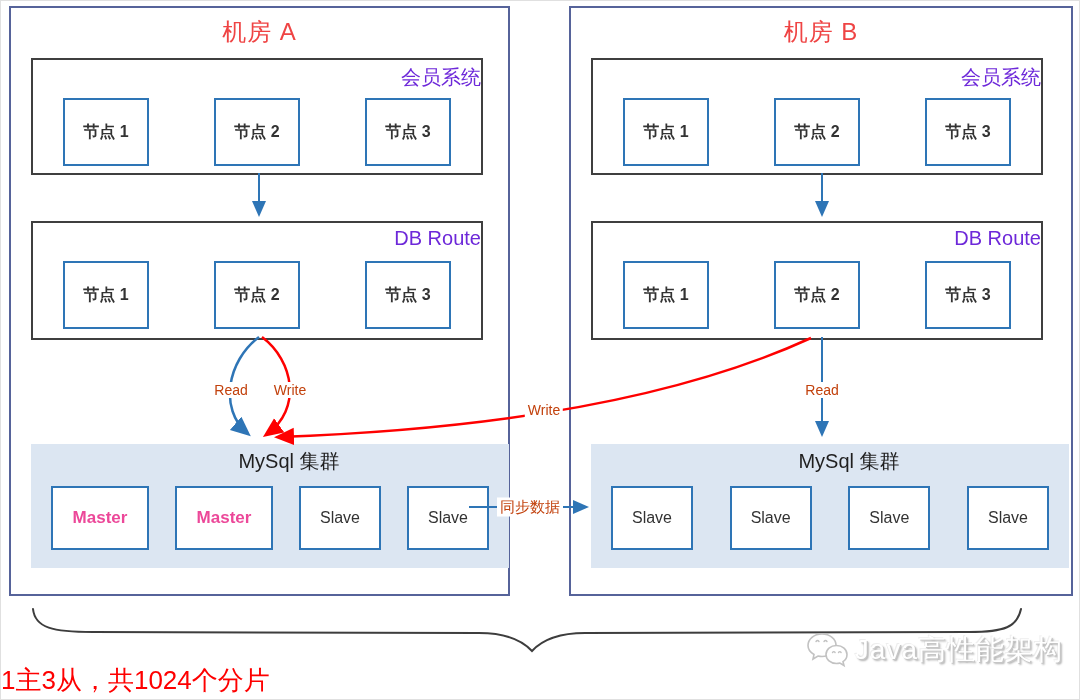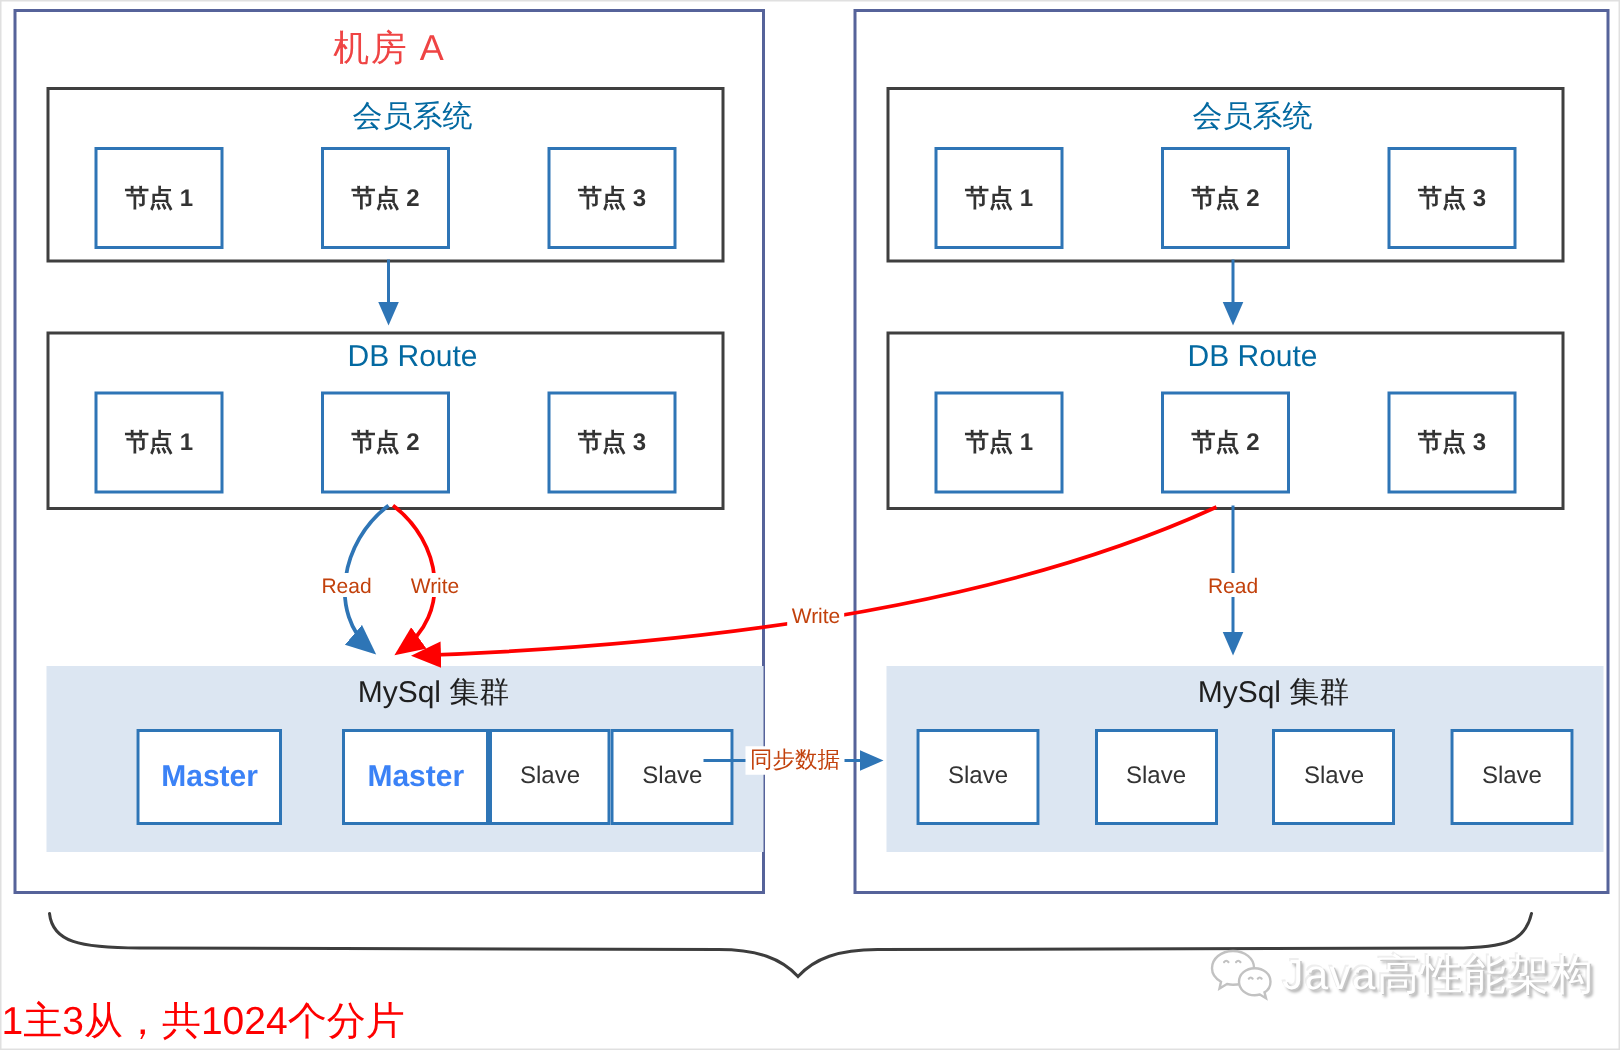--- a/index.html
+++ b/index.html
@@ -8,30 +8,30 @@
   
   .dc{position:absolute;top:5px;height:586px;border:2px solid #56639a;background:#fff;}
   #dcA{left:8px;width:497px;}
   #dcB{left:568px;width:500px;}
   .dc-title{text-align:center;margin-top:8px;font-size:24px;font-weight:500;color:#ef4444;letter-spacing:1px;}
 
   
   .sysbox{position:absolute;left:20px;width:448px;border:2px solid #3f3f3f;background:#fff;}
   .member{top:50px;height:113px;}
   .route{top:213px;height:115px;}
-  .sys-title{text-align:center;font-size:20px;color:#0369a1;margin-top:4px;margin-left:36px;}
+  .sys-title{text-align:right;font-size:20px;color:#6d28d9;margin-top:4px;margin-left:36px;}
   .nodes{position:absolute;left:0;right:0;top:38px;display:flex;justify-content:space-between;padding:0 30px;}
   .node{width:82px;height:64px;border:2px solid #2e75b6;background:#fff;display:flex;align-items:center;justify-content:center;font-size:16px;color:#333;font-weight:bold;}
 
   
   .cluster{position:absolute;left:20px;top:436px;width:440px;height:124px;background:#dce6f2;padding-left:38px;}
   .cluster-title{text-align:center;font-size:20px;color:#1f1f1f;margin-top:4px;}
   .cluster-nodes{position:absolute;top:42px;left:0;right:0;display:flex;justify-content:space-between;padding:0 20px;}
   .cnode{height:60px;background:#fff;border:2px solid #2e75b6;display:flex;align-items:center;justify-content:center;font-size:16px;color:#333;}
-  .cnode.master{width:94px;color:#3b82f6;font-weight:700;font-size:20px;margin-left:40px;}
+  .cnode.master{width:94px;color:#ec4899;font-weight:700;font-size:17px;}
   .cnode.slave{width:78px;}
 
   
   #connectors{position:absolute;left:0;top:0;width:1078px;height:698px;pointer-events:none;z-index:5;}
 
   
   .edge-label{position:absolute;z-index:6;background:#fff;padding:0 3px;font-size:14px;color:#c2410c;transform:translate(-50%,-50%);white-space:nowrap;}
   #lbl-read-a{left:230px;top:389px;}
   #lbl-write-a{left:289px;top:389px;}
   #lbl-read-b{left:821px;top:389px;}
@@ -75,20 +75,21 @@
       <div class="cluster-nodes">
         <div class="cnode master">Master</div>
         <div class="cnode master">Master</div>
         <div class="cnode slave">Slave</div>
         <div class="cnode slave">Slave</div>
       </div>
     </div>
   </div>
 
   <div class="dc" id="dcB">
+    <div class="dc-title">机房 B</div>
 
     <div class="sysbox member">
       <div class="sys-title">会员系统</div>
       <div class="nodes">
         <div class="node">节点 1</div>
         <div class="node">节点 2</div>
         <div class="node">节点 3</div>
       </div>
     </div>
 

